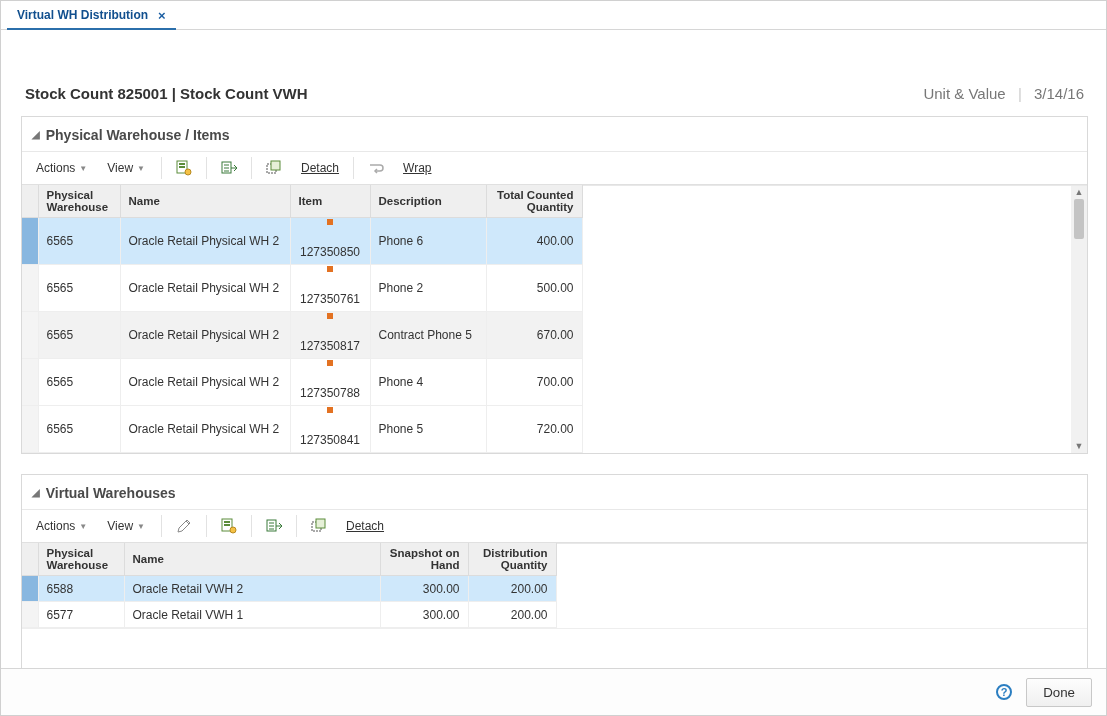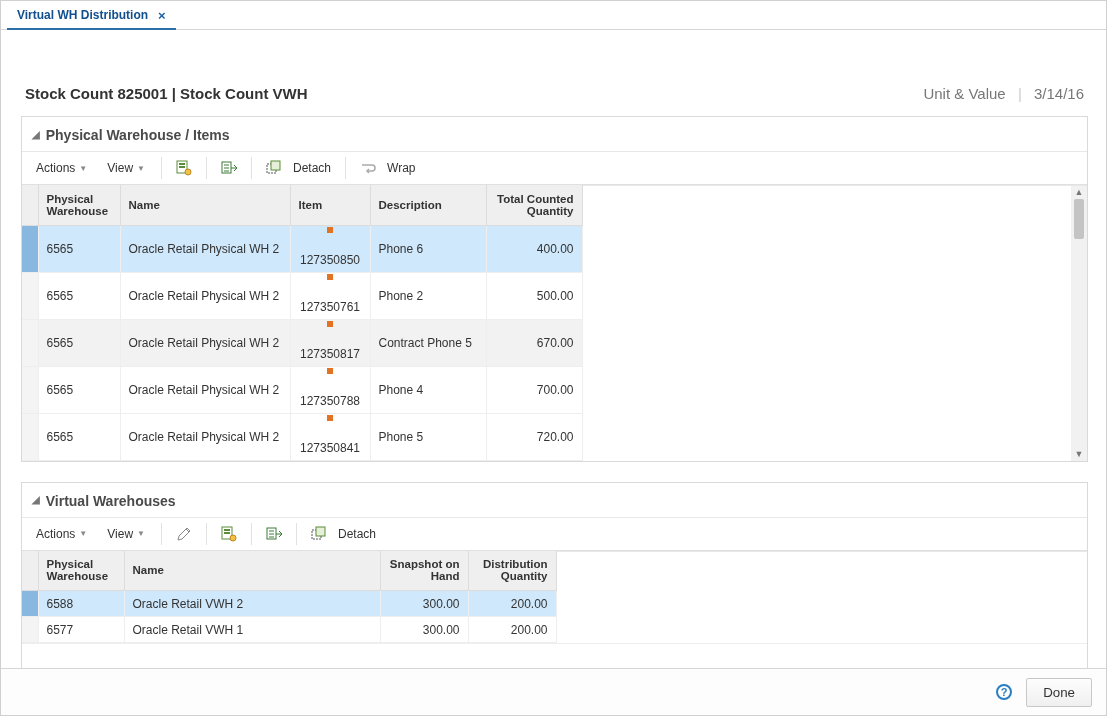--- a/index.html
+++ b/index.html
@@ -121,23 +121,24 @@
     width: 1px;
     height: 22px;
     background: #e2e2e2;
     margin: 0 4px;
   }
   .tb-btn {
     padding: 4px 6px;
     cursor: pointer;
     display: flex;
     align-items: center;
-    gap: 11px;
+    gap: 19px;
     border-radius: 2px;
     color: #333;
+    text-decoration: underline;
   }
   .icon16 { width: 16px; height: 16px; display: inline-block; }
   
   svg { display: block; }
   
   .grid-wrap {
     display: flex;
   }
   .grid-main {
     flex: 0 0 auto;
@@ -178,21 +179,21 @@
   }
   table.grid th {
     background: #efefef;
     font-weight: bold;
     color: #333;
     font-size: 11.5px;
     text-align: left;
     padding: 4px 8px;
     border: 1px solid #dcdcdc;
     border-top: none;
-    height: 40px;
+    height: 32px;
     box-sizing: border-box;
     vertical-align: middle;
   }
   table.grid th.right { text-align: right; }
   table.grid td {
     border: 1px solid #eee;
     padding: 5px 8px;
     height: 26px;
     box-sizing: border-box;
     font-size: 12px;

